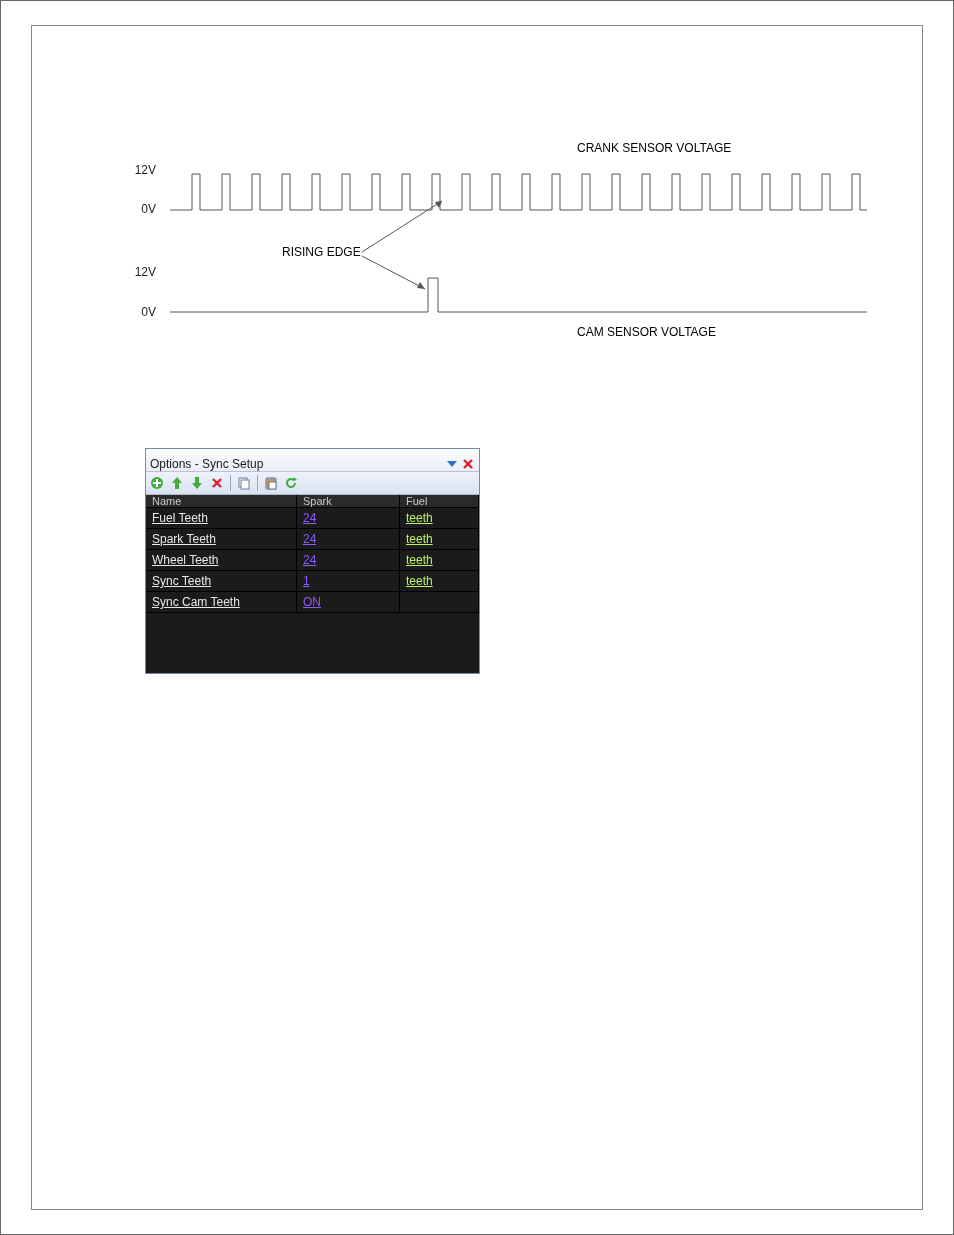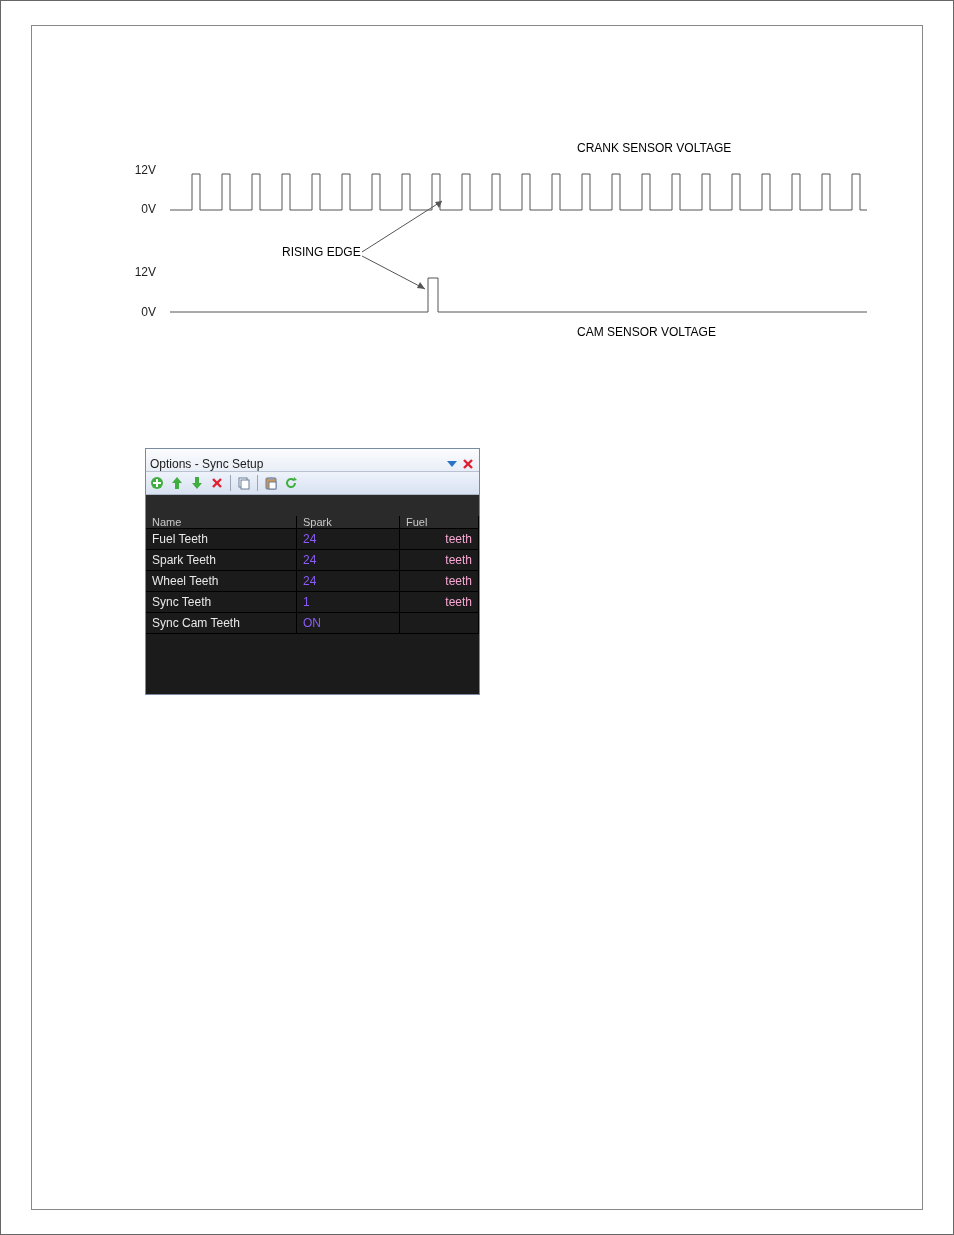--- a/index.html
+++ b/index.html
@@ -47,30 +47,30 @@
   .tool{width:18px;height:18px;display:flex;align-items:center;justify-content:center;border-radius:2px;}
   .tool svg{display:block;}
   .sep{width:1px;height:16px;background:#9aa5b6;margin:0 2px;}
 
   .grid{
     background:#1b1b1b;color:#d9d9d9;font-size:12px;
   }
   .grid-header{
     display:flex;background:#2a2a2a;border-bottom:1px solid #000;
   }
-  .gh{padding:0 6px;border-right:1px solid #000;color:#c9c9c9;font-size:11px;margin-top:21px;}
+  .gh{padding:0 6px;border-right:1px solid #000;color:#c9c9c9;font-size:11px;}
   .col-name{width:138px;}
   .col-val{width:90px;}
   .col-unit{flex:1;}
   .grid-body{}
   .row{display:flex;border-bottom:1px solid #000;}
-  .cell{padding:3px 6px;border-right:1px solid #000;}
+  .cell{padding:3px 6px;border-right:1px solid #000;text-decoration:underline;}
   .row .col-name{color:#e8e8e8;}
   .row .col-val{color:#8b5cf6;}
-  .row .col-unit{color:#f9a8d4;text-align:right;}
+  .row .col-unit{color:#bef264;}
   .grid-filler{height:60px;background:#1b1b1b;}
 </style>
 </head>
 <body>
 
 <div class="page">
   <div class="inner">
 
     <div class="scope">
       <svg viewBox="0 0 760 230">

